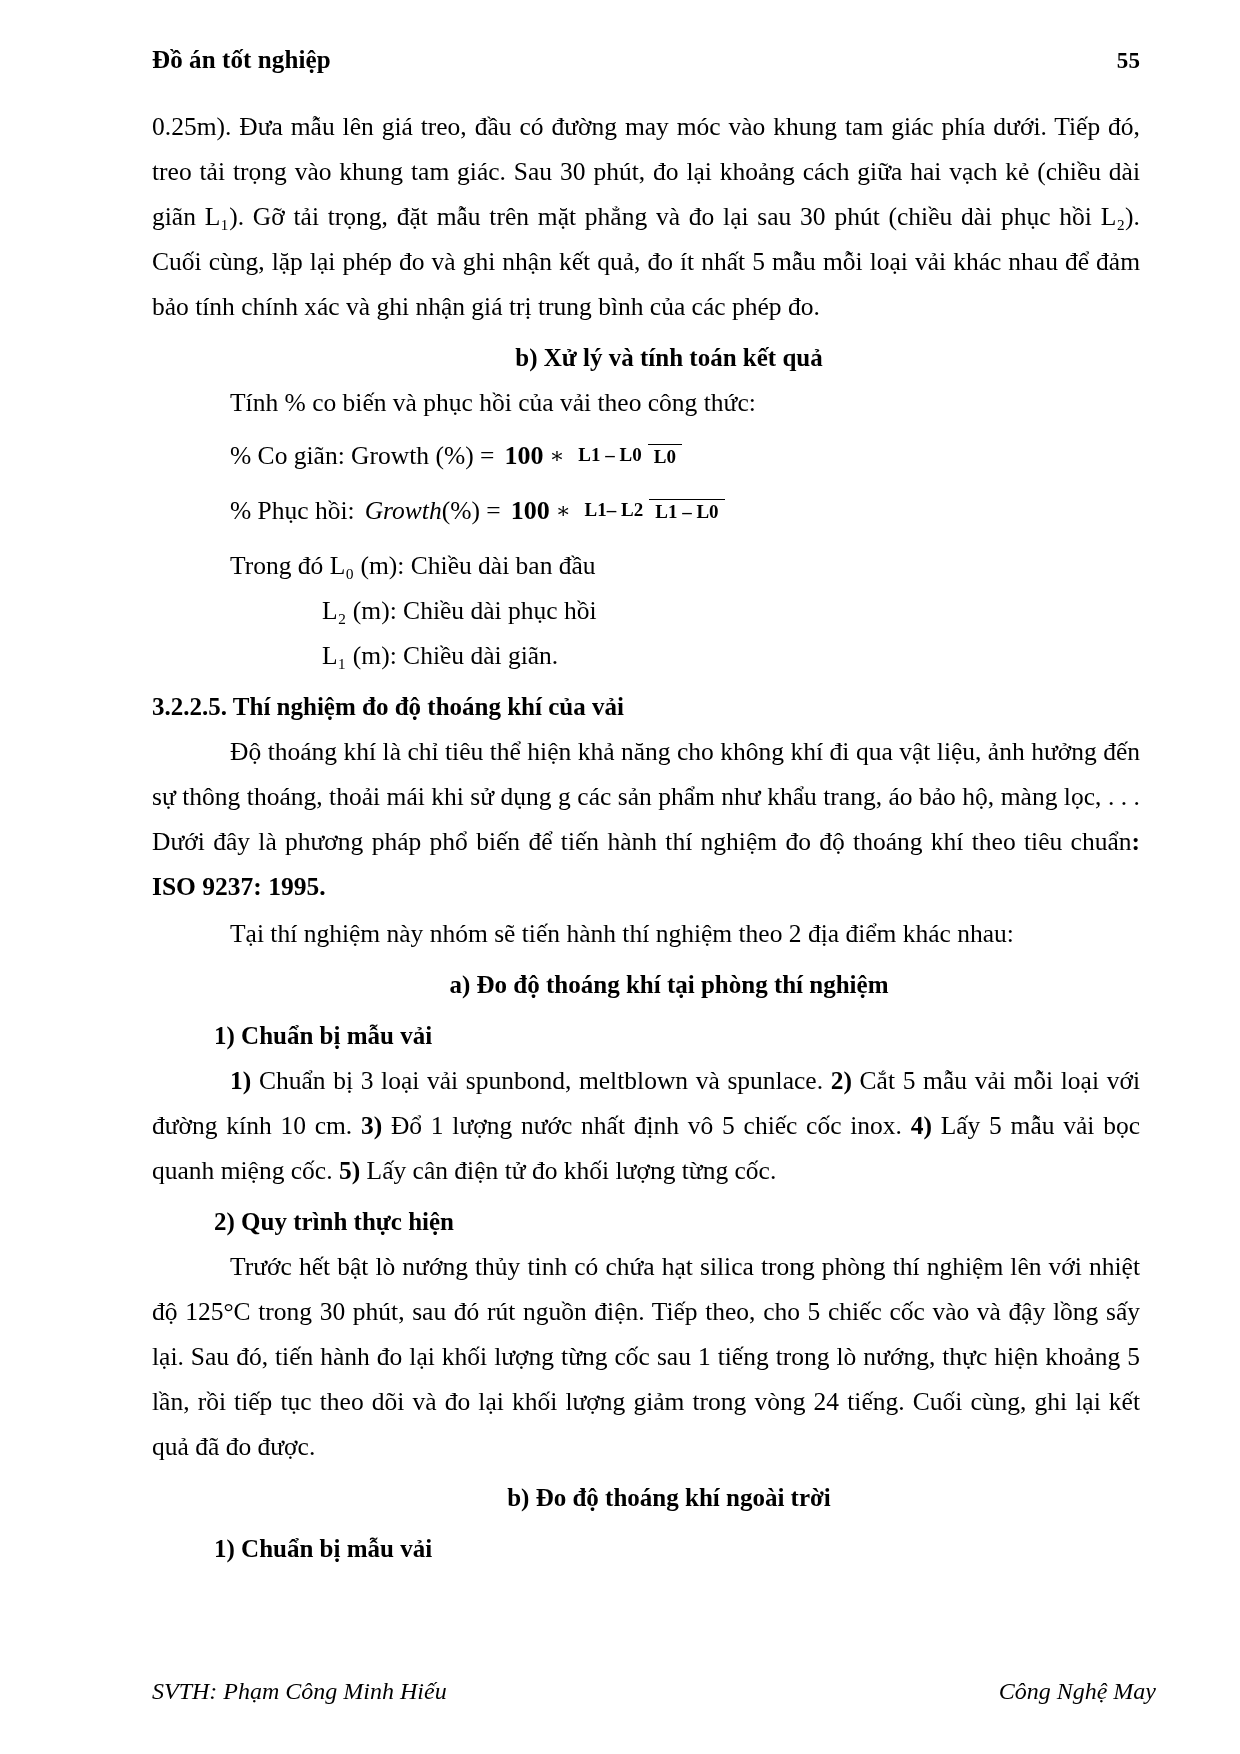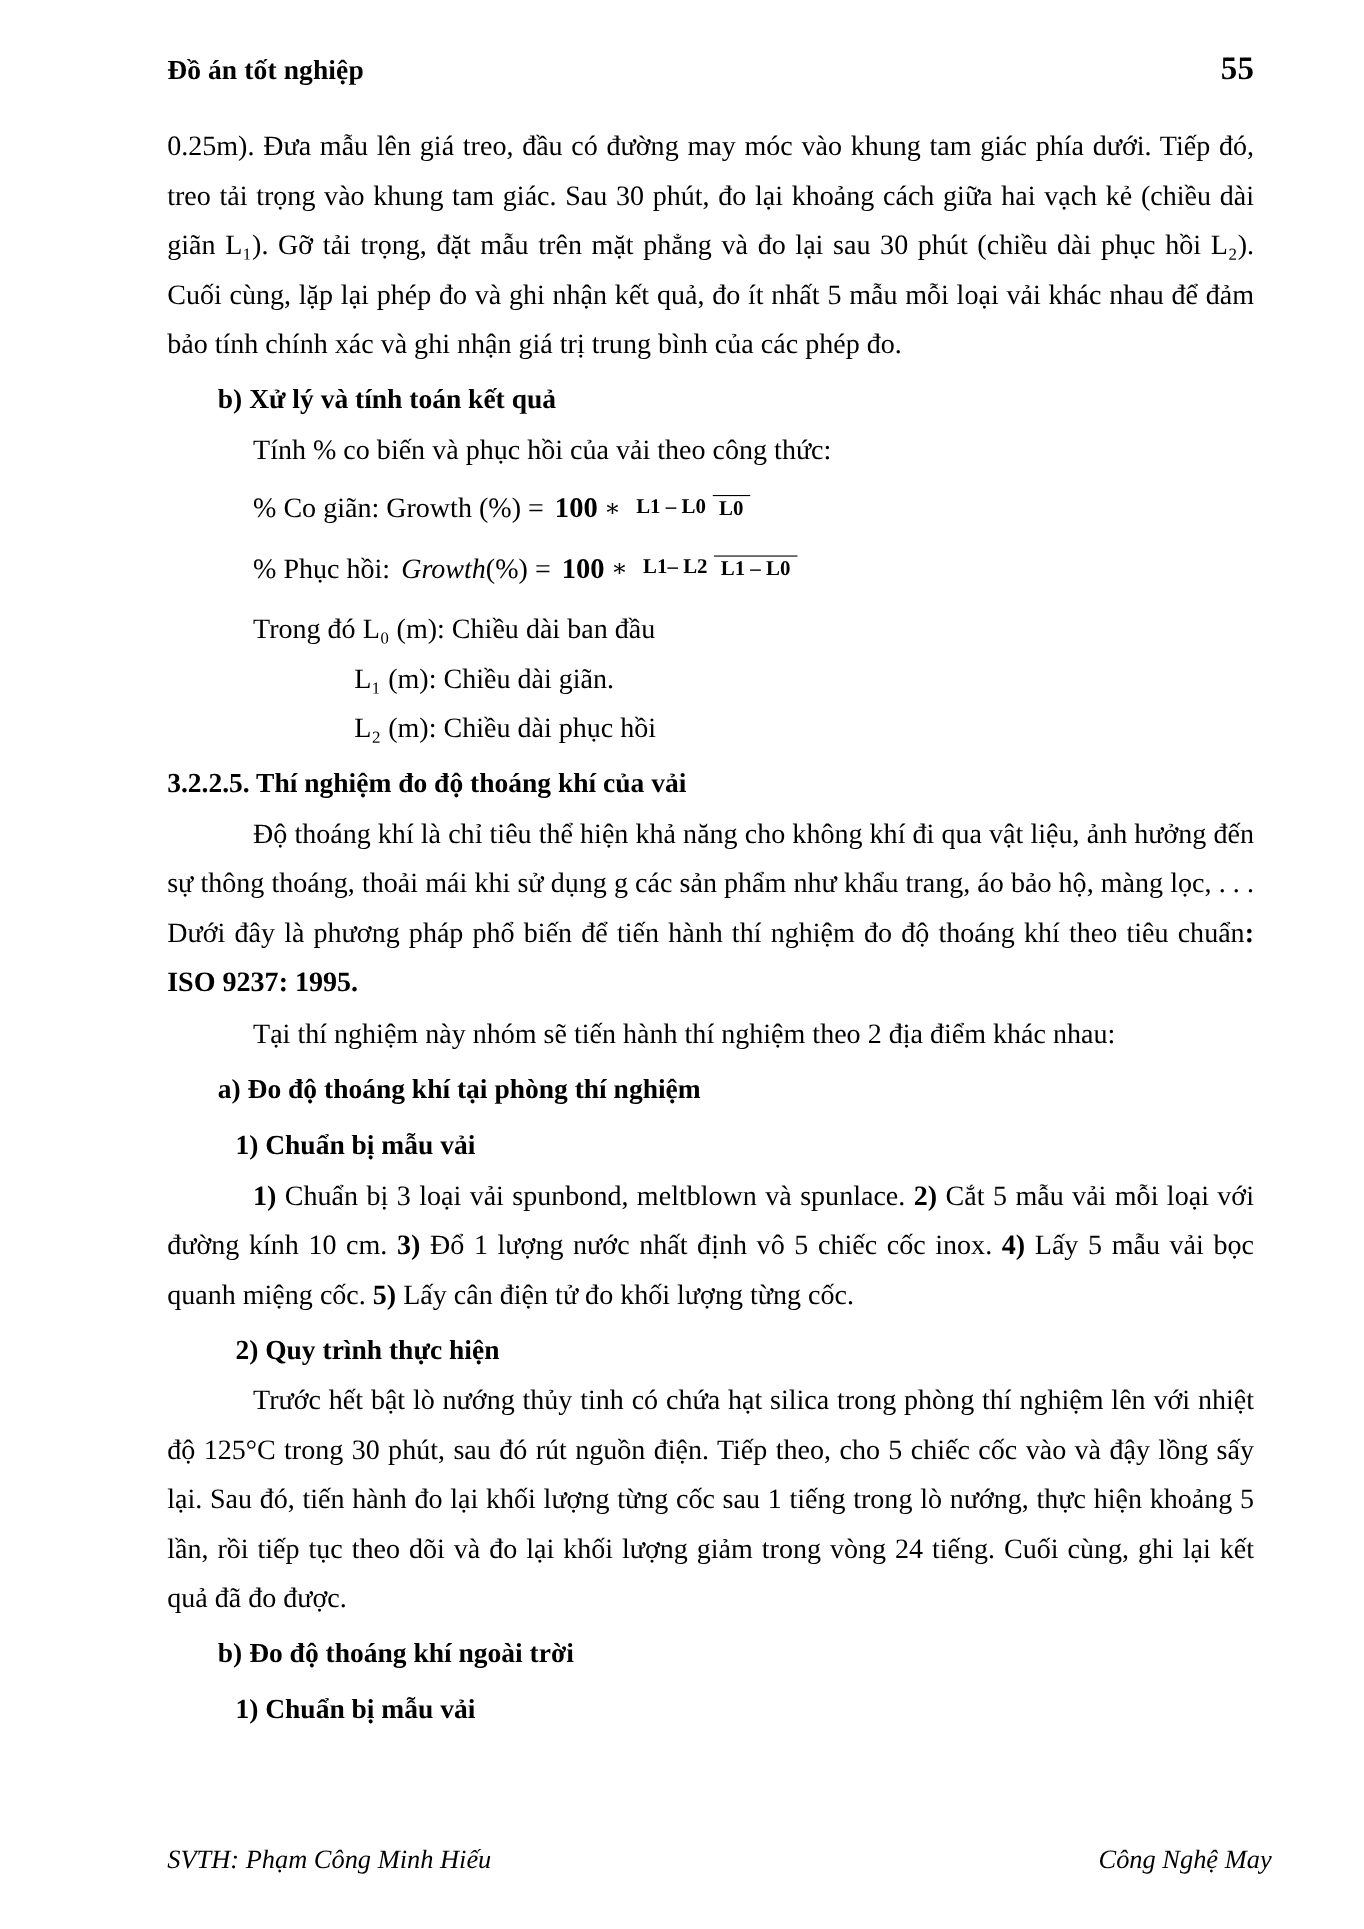--- a/index.html
+++ b/index.html
@@ -24,39 +24,39 @@
   .page-header {
     display: flex;
     align-items: baseline;
     justify-content: space-between;
     font-weight: bold;
     font-size: 25px;
     letter-spacing: 0.1px;
     margin-bottom: 30px;
   }
   .page-header .title { white-space: nowrap; font-family: Liberation Serif, serif; }
-  .page-header .folio { font-size: 30px; text-align: right; }
+  .page-header .folio { font-size: 23px; text-align: right; }
 
   
   .para {
     font-size: 25.5px;
     line-height: 45px;
     text-align: justify;
     text-justify: inter-word;
     margin: 0 0 2px 0;
   }
   .para.indent-lg { text-indent: 78px; }
 
   .heading-b {
     font-size: 25px;
     font-weight: bold;
     line-height: 45px;
     margin: 6px 0 0 0;
   }
-  .heading-b.lvl-a { padding-left: 46px; }
+  .heading-b.lvl-a { padding-left: 46px; text-align: center; }
   .heading-b.lvl-num { padding-left: 62px; }
   .heading-b.lvl-sec { padding-left: 0; }
 
   .sub-line {
     font-size: 25.5px;
     line-height: 45px;
   }
   .sub-line.i1 { padding-left: 78px; }
   .sub-line.i2 { padding-left: 170px; }
 
@@ -152,22 +152,22 @@
     <span class="lead">(%) =</span>
     <span class="hundred">100</span>
     <span class="ast">∗</span>
     <span class="frac">
       <span class="num">L1– L2</span>
       <span class="den">L1 – L0</span>
     </span>
   </div>
 
   <div class="sub-line i1">Trong đó L₀ (m): Chiều dài ban đầu</div>
+  <div class="sub-line i2">L₂ (m): Chiều dài phục hồi</div>
   <div class="sub-line i2">L₁ (m): Chiều dài giãn.</div>
-  <div class="sub-line i2">L₂ (m): Chiều dài phục hồi</div>
 
   <div class="heading-b lvl-sec">3.2.2.5. Thí nghiệm đo độ thoáng khí của vải</div>
 
   <p class="para indent-lg"><span>Độ thoáng khí là chỉ tiêu thể hiện khả năng cho không khí đi qua vật liệu, ảnh hưởng đến sự thông thoáng, thoải mái khi sử dụng g các sản phẩm như khẩu trang, áo bảo hộ, màng lọc, . . . Dưới đây là phương pháp phổ biến để tiến hành thí nghiệm đo độ thoáng khí theo tiêu chuẩn</span><b>: ISO 9237: 1995.</b></p>
 
   <p class="para indent-lg">Tại thí nghiệm này nhóm sẽ tiến hành thí nghiệm theo 2 địa điểm khác nhau:</p>
 
   <div class="heading-b lvl-a">a)  Đo độ thoáng khí tại phòng thí nghiệm</div>
 
   <div class="heading-b lvl-num">1) Chuẩn bị mẫu vải</div>

